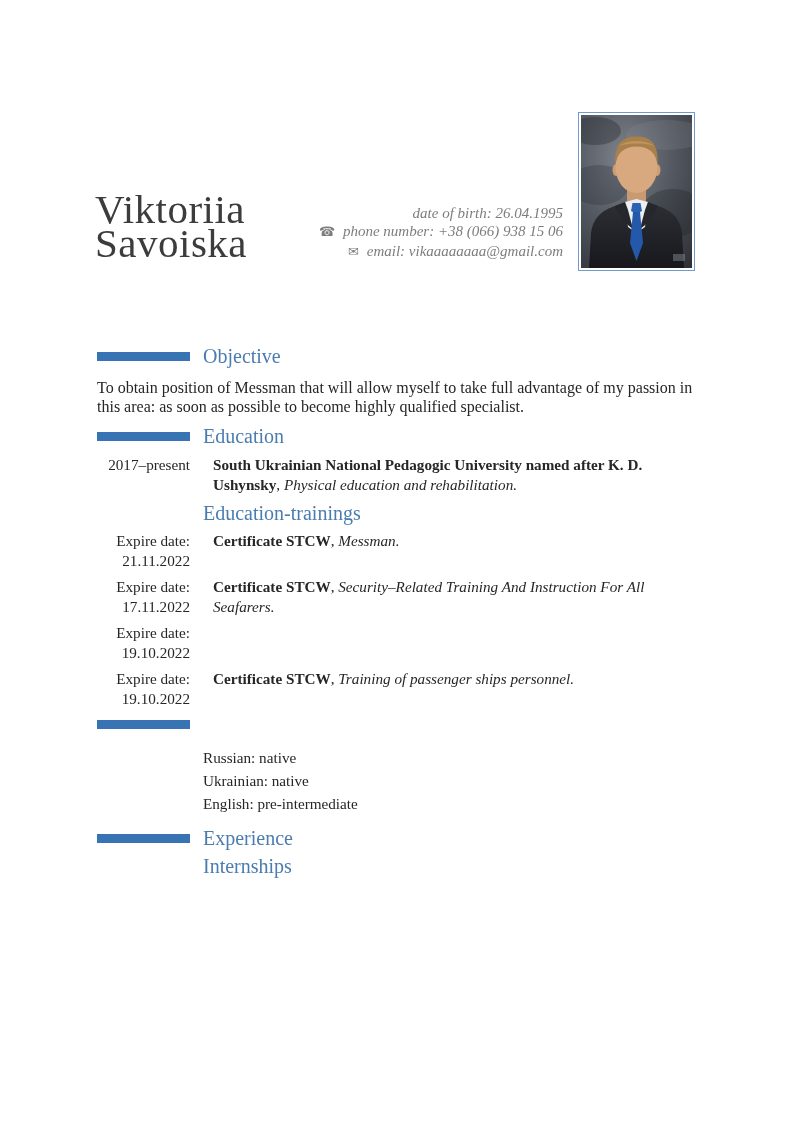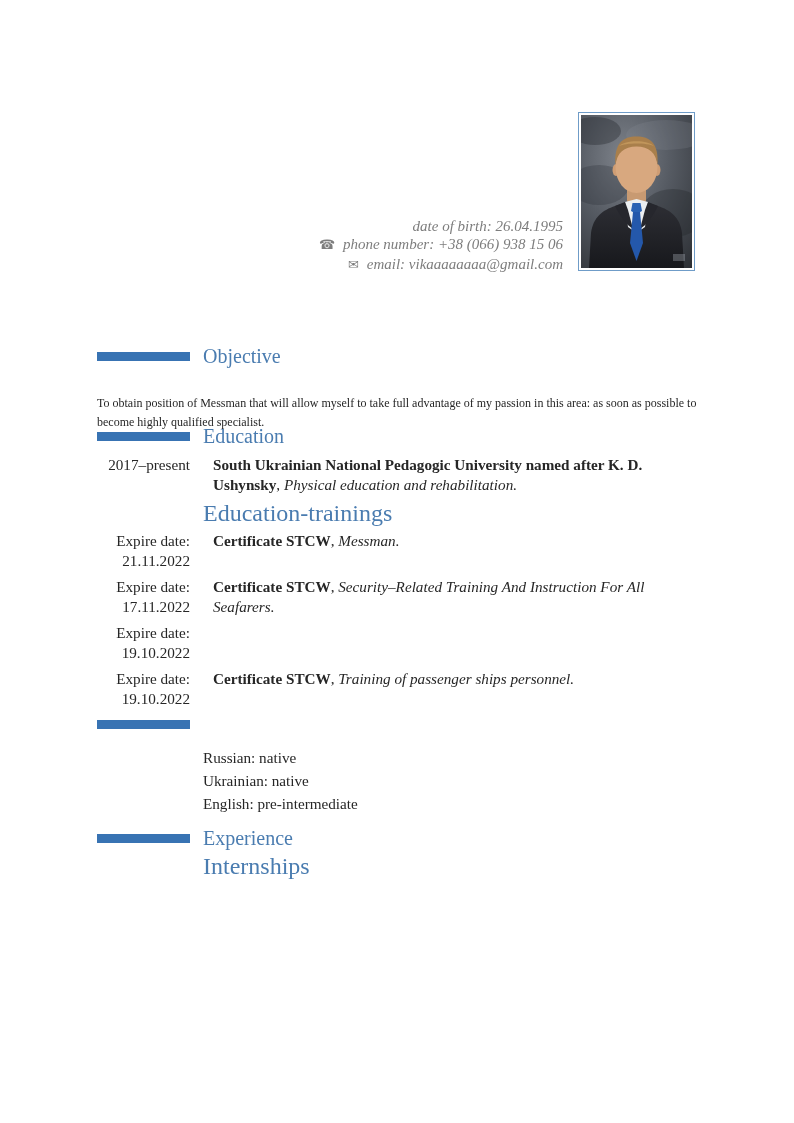--- a/index.html
+++ b/index.html
@@ -13,21 +13,21 @@
     overflow:hidden;
   }
   
   .name{
     position:absolute;left:95px;top:193px;
     font-size:41px;line-height:33.5px;
     color:#3c3c3c;letter-spacing:.5px;
     font-weight:400;
   }
   .contact{
-    position:absolute;top:217px;right:231px;
+    position:absolute;top:204px;right:231px;
     text-align:right;
     font-style:italic;
     font-size:15px;line-height:18.4px;
     color:#7d7d7d;
     white-space:nowrap;
   }
   .contact .icon{font-style:normal;font-size:13px;margin-right:4px;}
   .photo-frame{
     position:absolute;left:578px;top:112px;
     width:111px;height:153px;
@@ -45,44 +45,48 @@
     display:grid;grid-template-columns:93px 1fr;column-gap:13px;
     align-items:center;height:26px;
   }
   .sec-bar{height:9px;width:93px;background:#3873b3;}
   .sec-title{
     margin:0;font-size:20px;font-weight:400;
     color:#4a7cb0;line-height:26px;
   }
   .sub-title{
     margin:9px 0 0 106px;
-    font-size:24px;font-weight:400;
+    font-size:20px;font-weight:400;
     color:#4a7cb0;line-height:21px;
   }
   .body-text{
-    margin:25px 0 0 0;
-    font-size:12px;line-height:18.7px;
+    margin:10px 0 0 0;
+    font-size:16px;line-height:18.7px;
   }
   .row{
     display:grid;grid-template-columns:93px 1fr;column-gap:23px;
     font-size:15.2px;line-height:19.5px;
     margin-top:6px;
   }
   .row .left{text-align:right;}
   .row.training{margin-top:7px;}
   .bold{font-weight:700;}
   .ital{font-style:italic;}
   .lang-line{margin:0 0 0 106px;font-size:15.2px;line-height:23px;}
   .lang-first{margin-top:9px;}
 </style>
 </head>
 <body>
 
 <div class="page">
 
+  <div class="name">
+    <div>Viktoriia</div>
+    <div>Savoiska</div>
+  </div>
 
   <div class="contact">
     <div>
       <span>date of birth: 26.04.1995</span>
     </div>
     <div>
       <span class="icon">☎</span>
       <span>phone number: +38 (066) 938 15 06</span>
     </div>
     <div>

